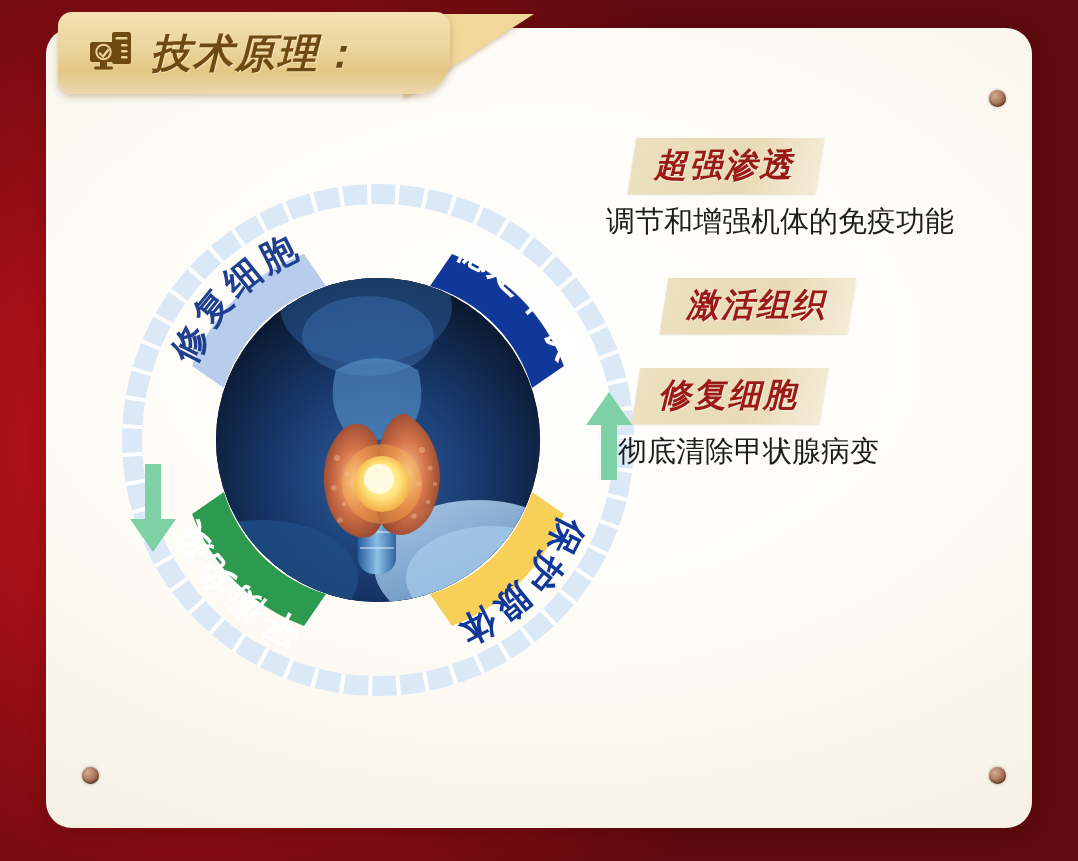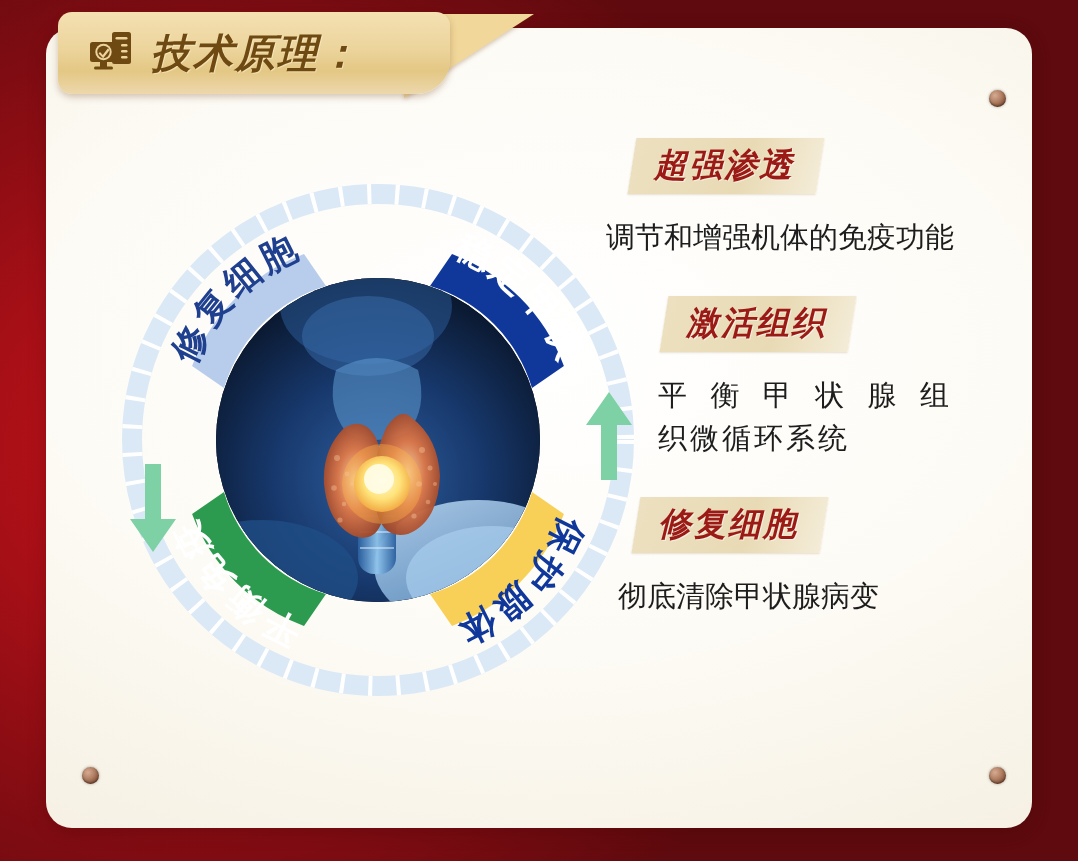--- a/index.html
+++ b/index.html
@@ -81,23 +81,23 @@
     transform: skewX(-9deg);
     box-shadow: 0 1px 2px rgba(120,90,30,.18);
   }
   .sec-head span {
     display: inline-block; transform: skewX(9deg);
     font-size: 33px; font-weight: bold; font-style: italic;
     color: #9b1a16; letter-spacing: 2px;
     text-shadow: 1px 1px 0 rgba(255,255,255,.55);
   }
   .sec-body {
-    margin-top: 24px; padding-left: 6px;
+    margin-top: 6px; padding-left: 6px;
     font-size: 29px; color: #1d1d1d; line-height: 1.5;
-    font-family: Liberation Mono, monospace;
+    font-family: Liberation Sans, sans-serif;
   }
   .sec-body div { white-space: nowrap; }
   #sec-0 .sec-head { margin-left: 26px; }
   #sec-0 .sec-body { padding-left: 0px; }
   #sec-1 .sec-head { margin-left: 58px; }
   #sec-1 .sec-body { padding-left: 52px; letter-spacing: 3px; }
   #sec-2 .sec-head { margin-left: 30px; }
   #sec-2 .sec-body { padding-left: 12px; }
 </style>
 </head>
@@ -237,24 +237,20 @@
       </div>
       <div class="sec-body">
         <div>调节和增强机体的免疫功能</div>
       </div>
     </div>
 
     <div class="sec" id="sec-1">
       <div class="sec-head">
         <span>激活组织</span>
       </div>
-      <div class="sec-body">
-        <div>平 衡 甲 状 腺 组</div>
-        <div>织微循环系统</div>
-      </div>
     </div>
 
     <div class="sec" id="sec-2">
       <div class="sec-head">
         <span>修复细胞</span>
       </div>
       <div class="sec-body">
         <div>彻底清除甲状腺病变</div>
       </div>
     </div>

